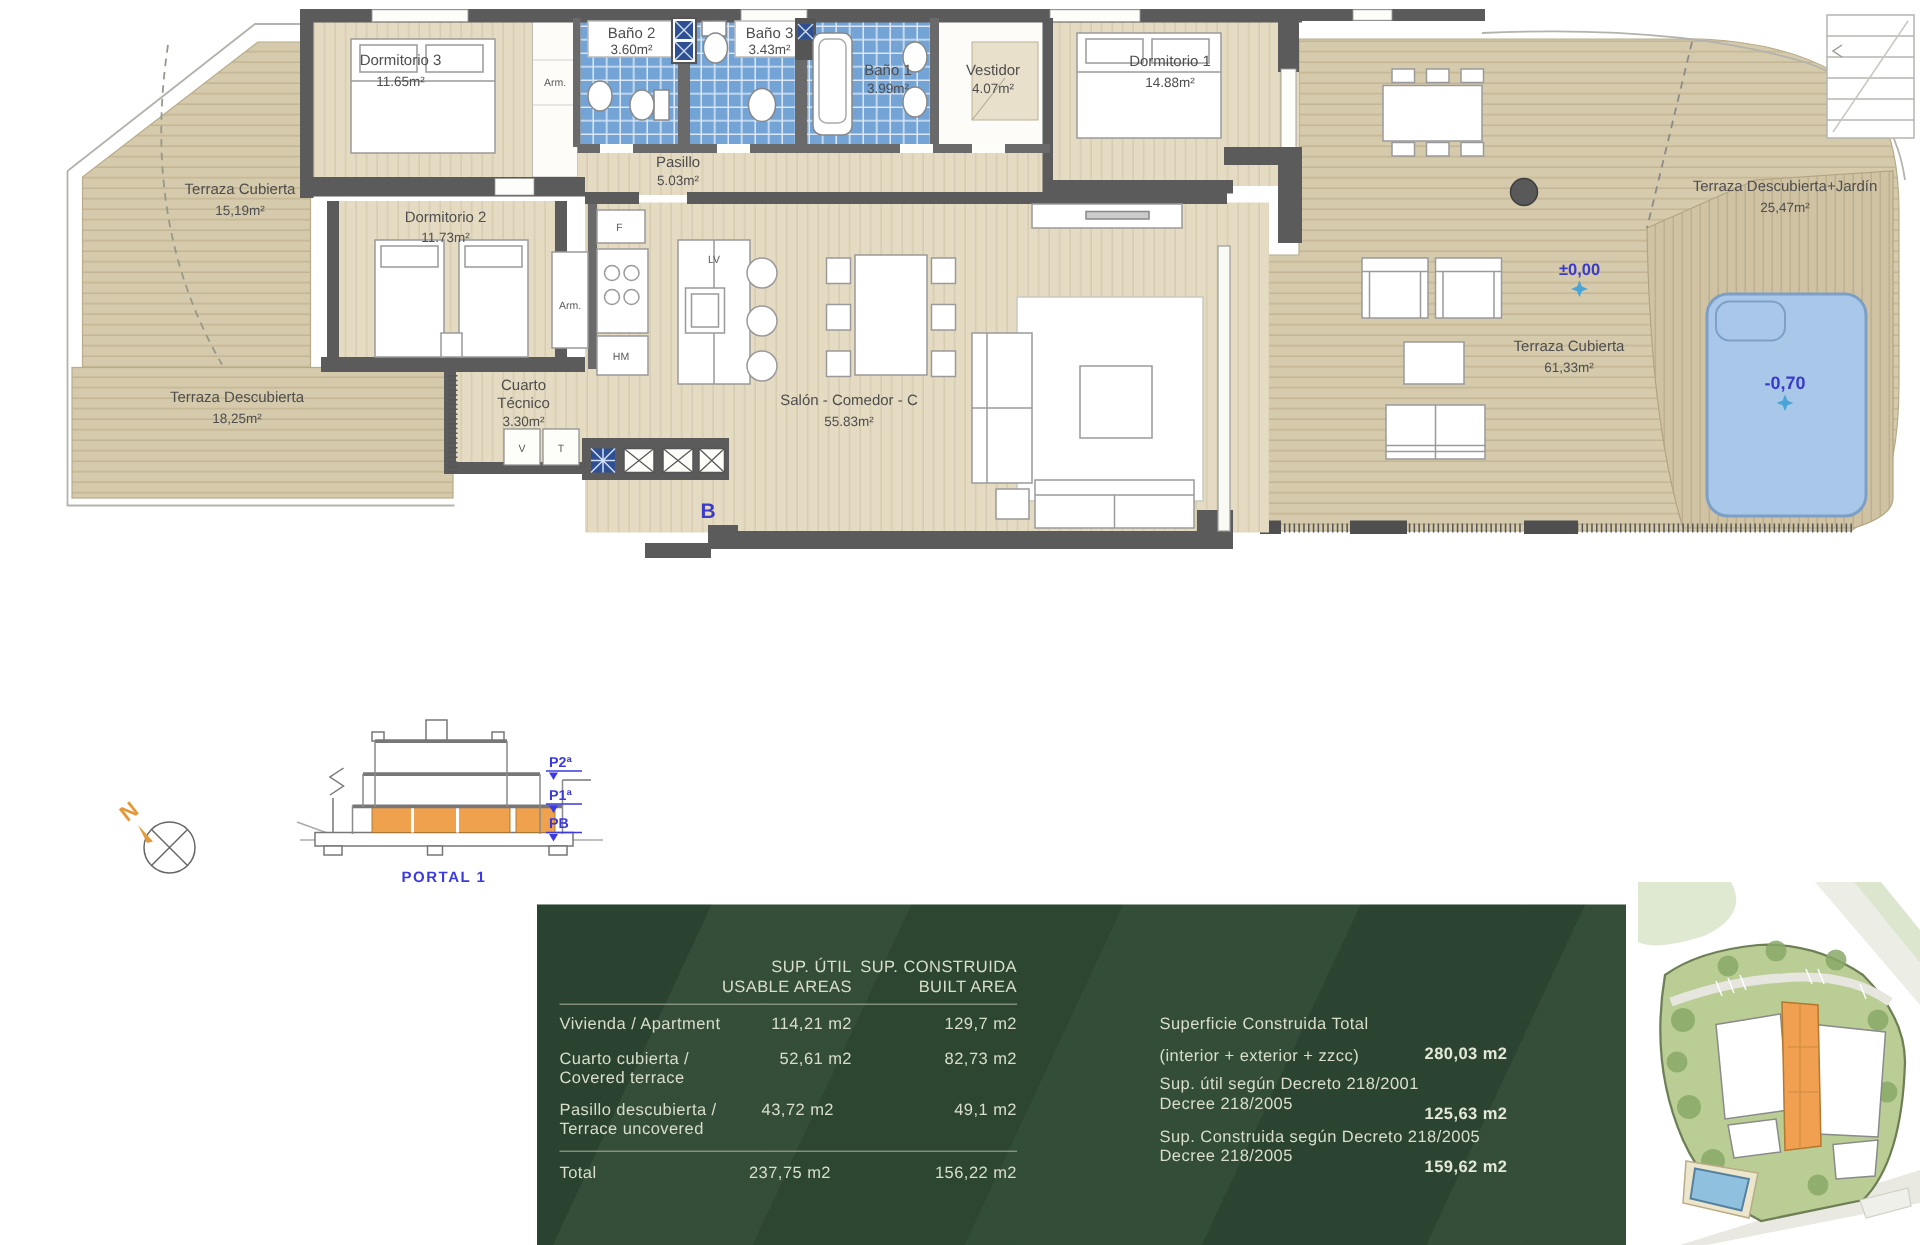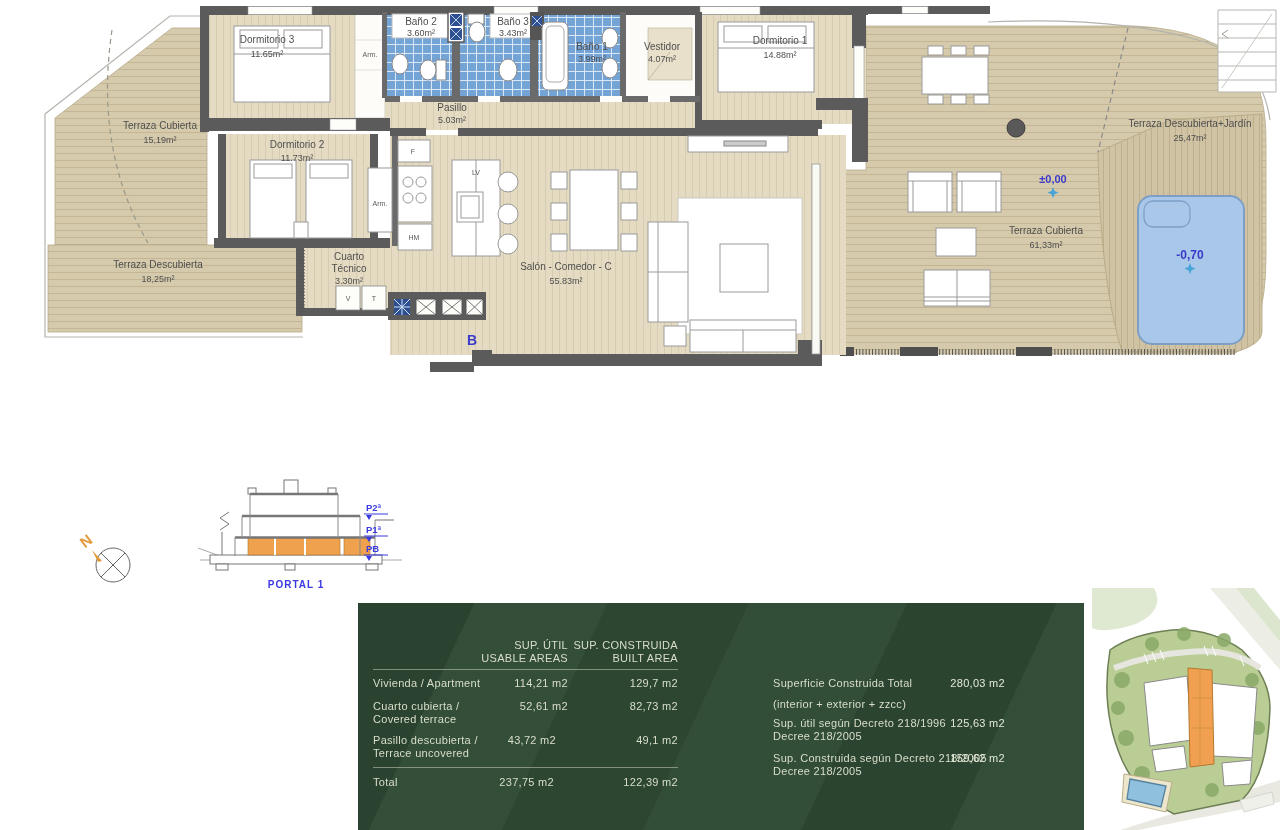--- a/index.html
+++ b/index.html
@@ -11,21 +11,21 @@
   .ra{font-size:9px;fill:#4e4e4e;}
   .tiny{font-size:7px;fill:#5a5a5a;}
   .blue{fill:#3a3acb;font-weight:bold;}
   
   .green-panel{left:358px;top:603px;width:726px;height:227px;
     background:
       linear-gradient(115deg, rgba(0,0,0,.10) 0 14%, rgba(255,255,255,.02) 14% 30%, rgba(0,0,0,.06) 30% 47%, rgba(255,255,255,.015) 47% 66%, rgba(0,0,0,.08) 66% 84%, rgba(255,255,255,.02) 84%),
       #2f4a35;}
   .gp{position:absolute;color:#d9deca;font-size:11px;letter-spacing:.3px;line-height:13px;white-space:nowrap;text-align:right;}
   .gp.right{}
-  .gp.bold{font-weight:normal;color:#e4e8d8;}
+  .gp.bold{font-weight:bold;color:#e4e8d8;margin-top:20px;}
   .gp-line{position:absolute;height:1px;background:#c6cdb8;opacity:.55;}
   
   .site-plan{left:1092px;top:588px;width:188px;height:242px;background:#ffffff;}
 </style>
 </head>
 <body>
 
 <svg class="abs" style="left:0;top:0" width="1280" height="385" viewBox="0 0 1280 385">
   <defs>
     <pattern id="deckH" width="8" height="7" patternUnits="userSpaceOnUse">
@@ -402,27 +402,27 @@
 
   <div class="gp" style="left:15px;top:131px">Pasillo descubierta /</div>
   <div class="gp" style="left:15px;top:144px">Terrace uncovered</div>
   <div class="gp right" style="left:118px;top:131px;width:80px">43,72 m2</div>
   <div class="gp right" style="left:230px;top:131px;width:90px">49,1 m2</div>
 
   <div class="gp-line" style="left:15px;top:164px;width:305px"></div>
 
   <div class="gp" style="left:15px;top:173px">Total</div>
   <div class="gp right" style="left:116px;top:173px;width:80px">237,75 m2</div>
-  <div class="gp right" style="left:230px;top:173px;width:90px">122,39 m2</div>
+  <div class="gp right" style="left:230px;top:173px;width:90px">156,22 m2</div>
 
   <div class="gp" style="left:415px;top:74px">Superficie Construida Total</div>
   <div class="gp" style="left:415px;top:95px">(interior + exterior + zzcc)</div>
   <div class="gp right bold" style="left:547px;top:74px;width:100px">280,03 m2</div>
 
-  <div class="gp" style="left:415px;top:114px">Sup. útil según Decreto 218/1996</div>
+  <div class="gp" style="left:415px;top:114px">Sup. útil según Decreto 218/2001</div>
   <div class="gp" style="left:415px;top:127px">Decree 218/2005</div>
   <div class="gp right bold" style="left:547px;top:114px;width:100px">125,63 m2</div>
 
   <div class="gp" style="left:415px;top:149px">Sup. Construida según Decreto 218/2005</div>
   <div class="gp" style="left:415px;top:162px">Decree 218/2005</div>
   <div class="gp right bold" style="left:547px;top:149px;width:100px">159,62 m2</div>
 </div>
 
 <div class="abs site-plan">
 <svg width="188" height="242" viewBox="0 0 188 242">

